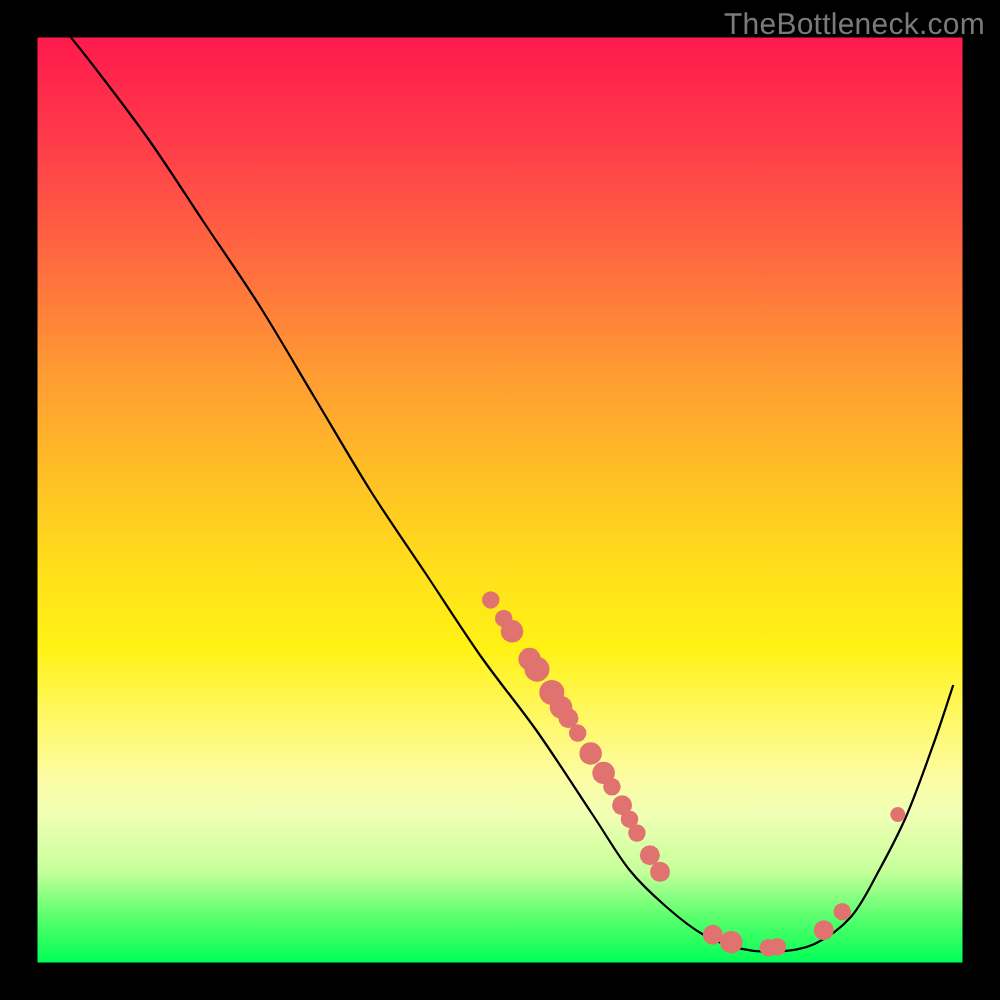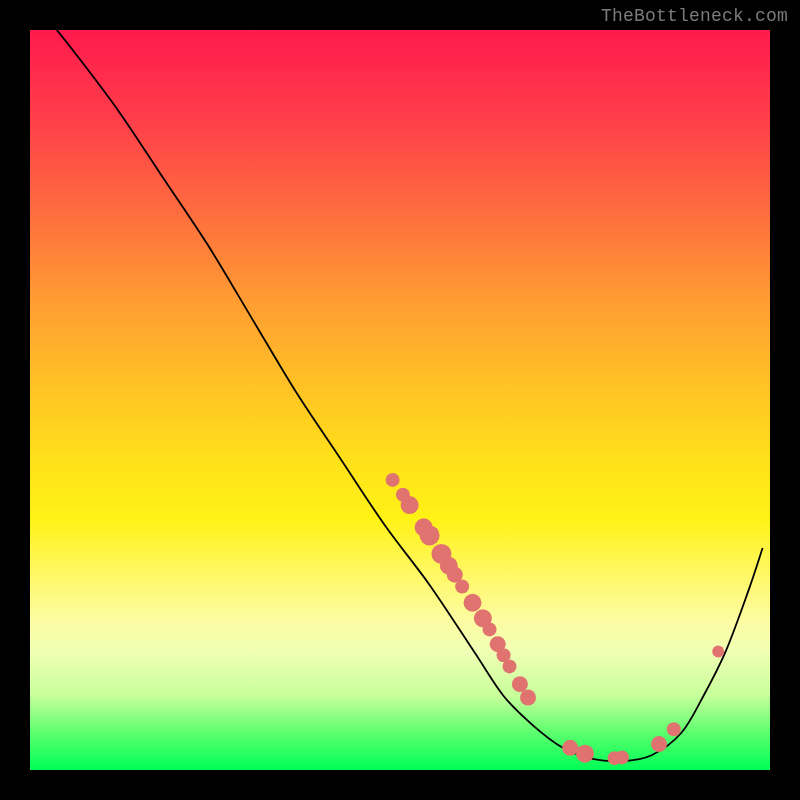--- a/index.html
+++ b/index.html
@@ -52,24 +52,23 @@
   }
   .dot {
     fill: #e0736f;
     stroke: none;
   }
   .attribution {
     position: absolute;
     top: 6px;
     right: 12px;
     color: #7a7a7a;
-    font-size: 18px;
+    font-size: 24px;
     letter-spacing: 0.2px;
     user-select: none;
-    font-family: Liberation Mono, monospace;
   }
 </style>
 </head>
 <body>
 
 <div class="frame">
   <div class="attribution">TheBottleneck.com</div>
 
   <div class="plot">
     <svg id="svg" width="740" height="740" viewBox="0 0 740 740">

